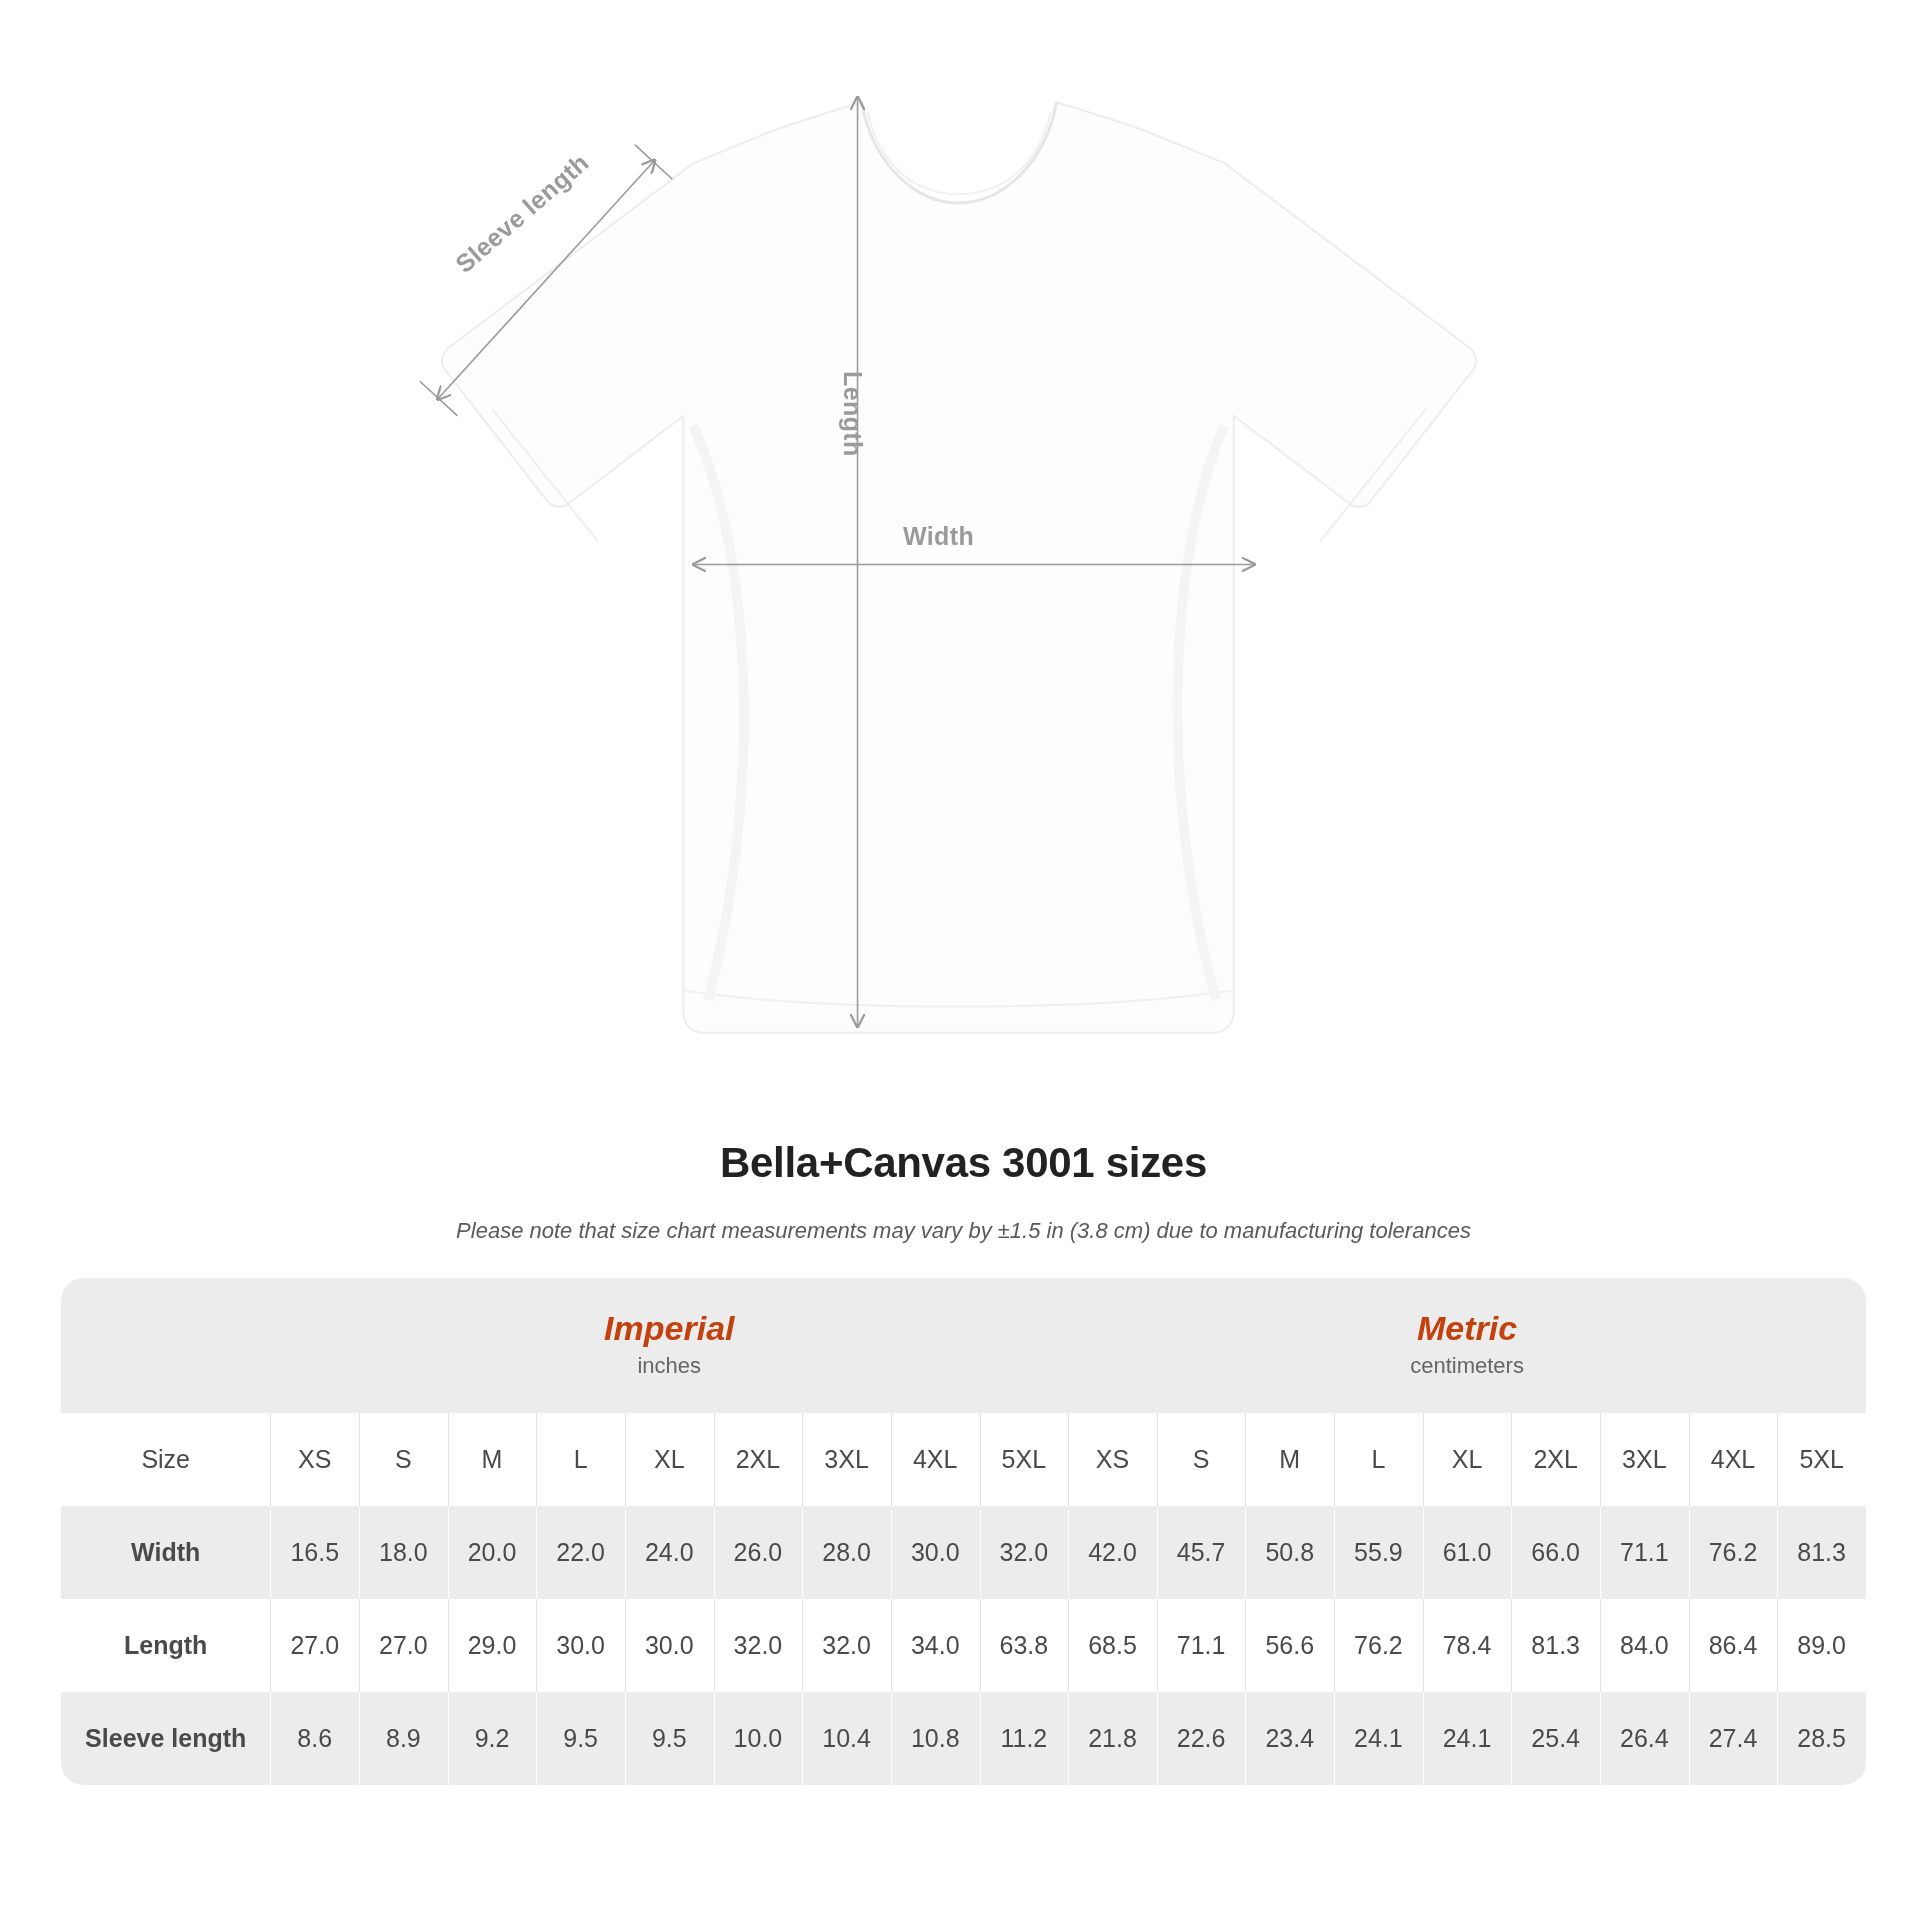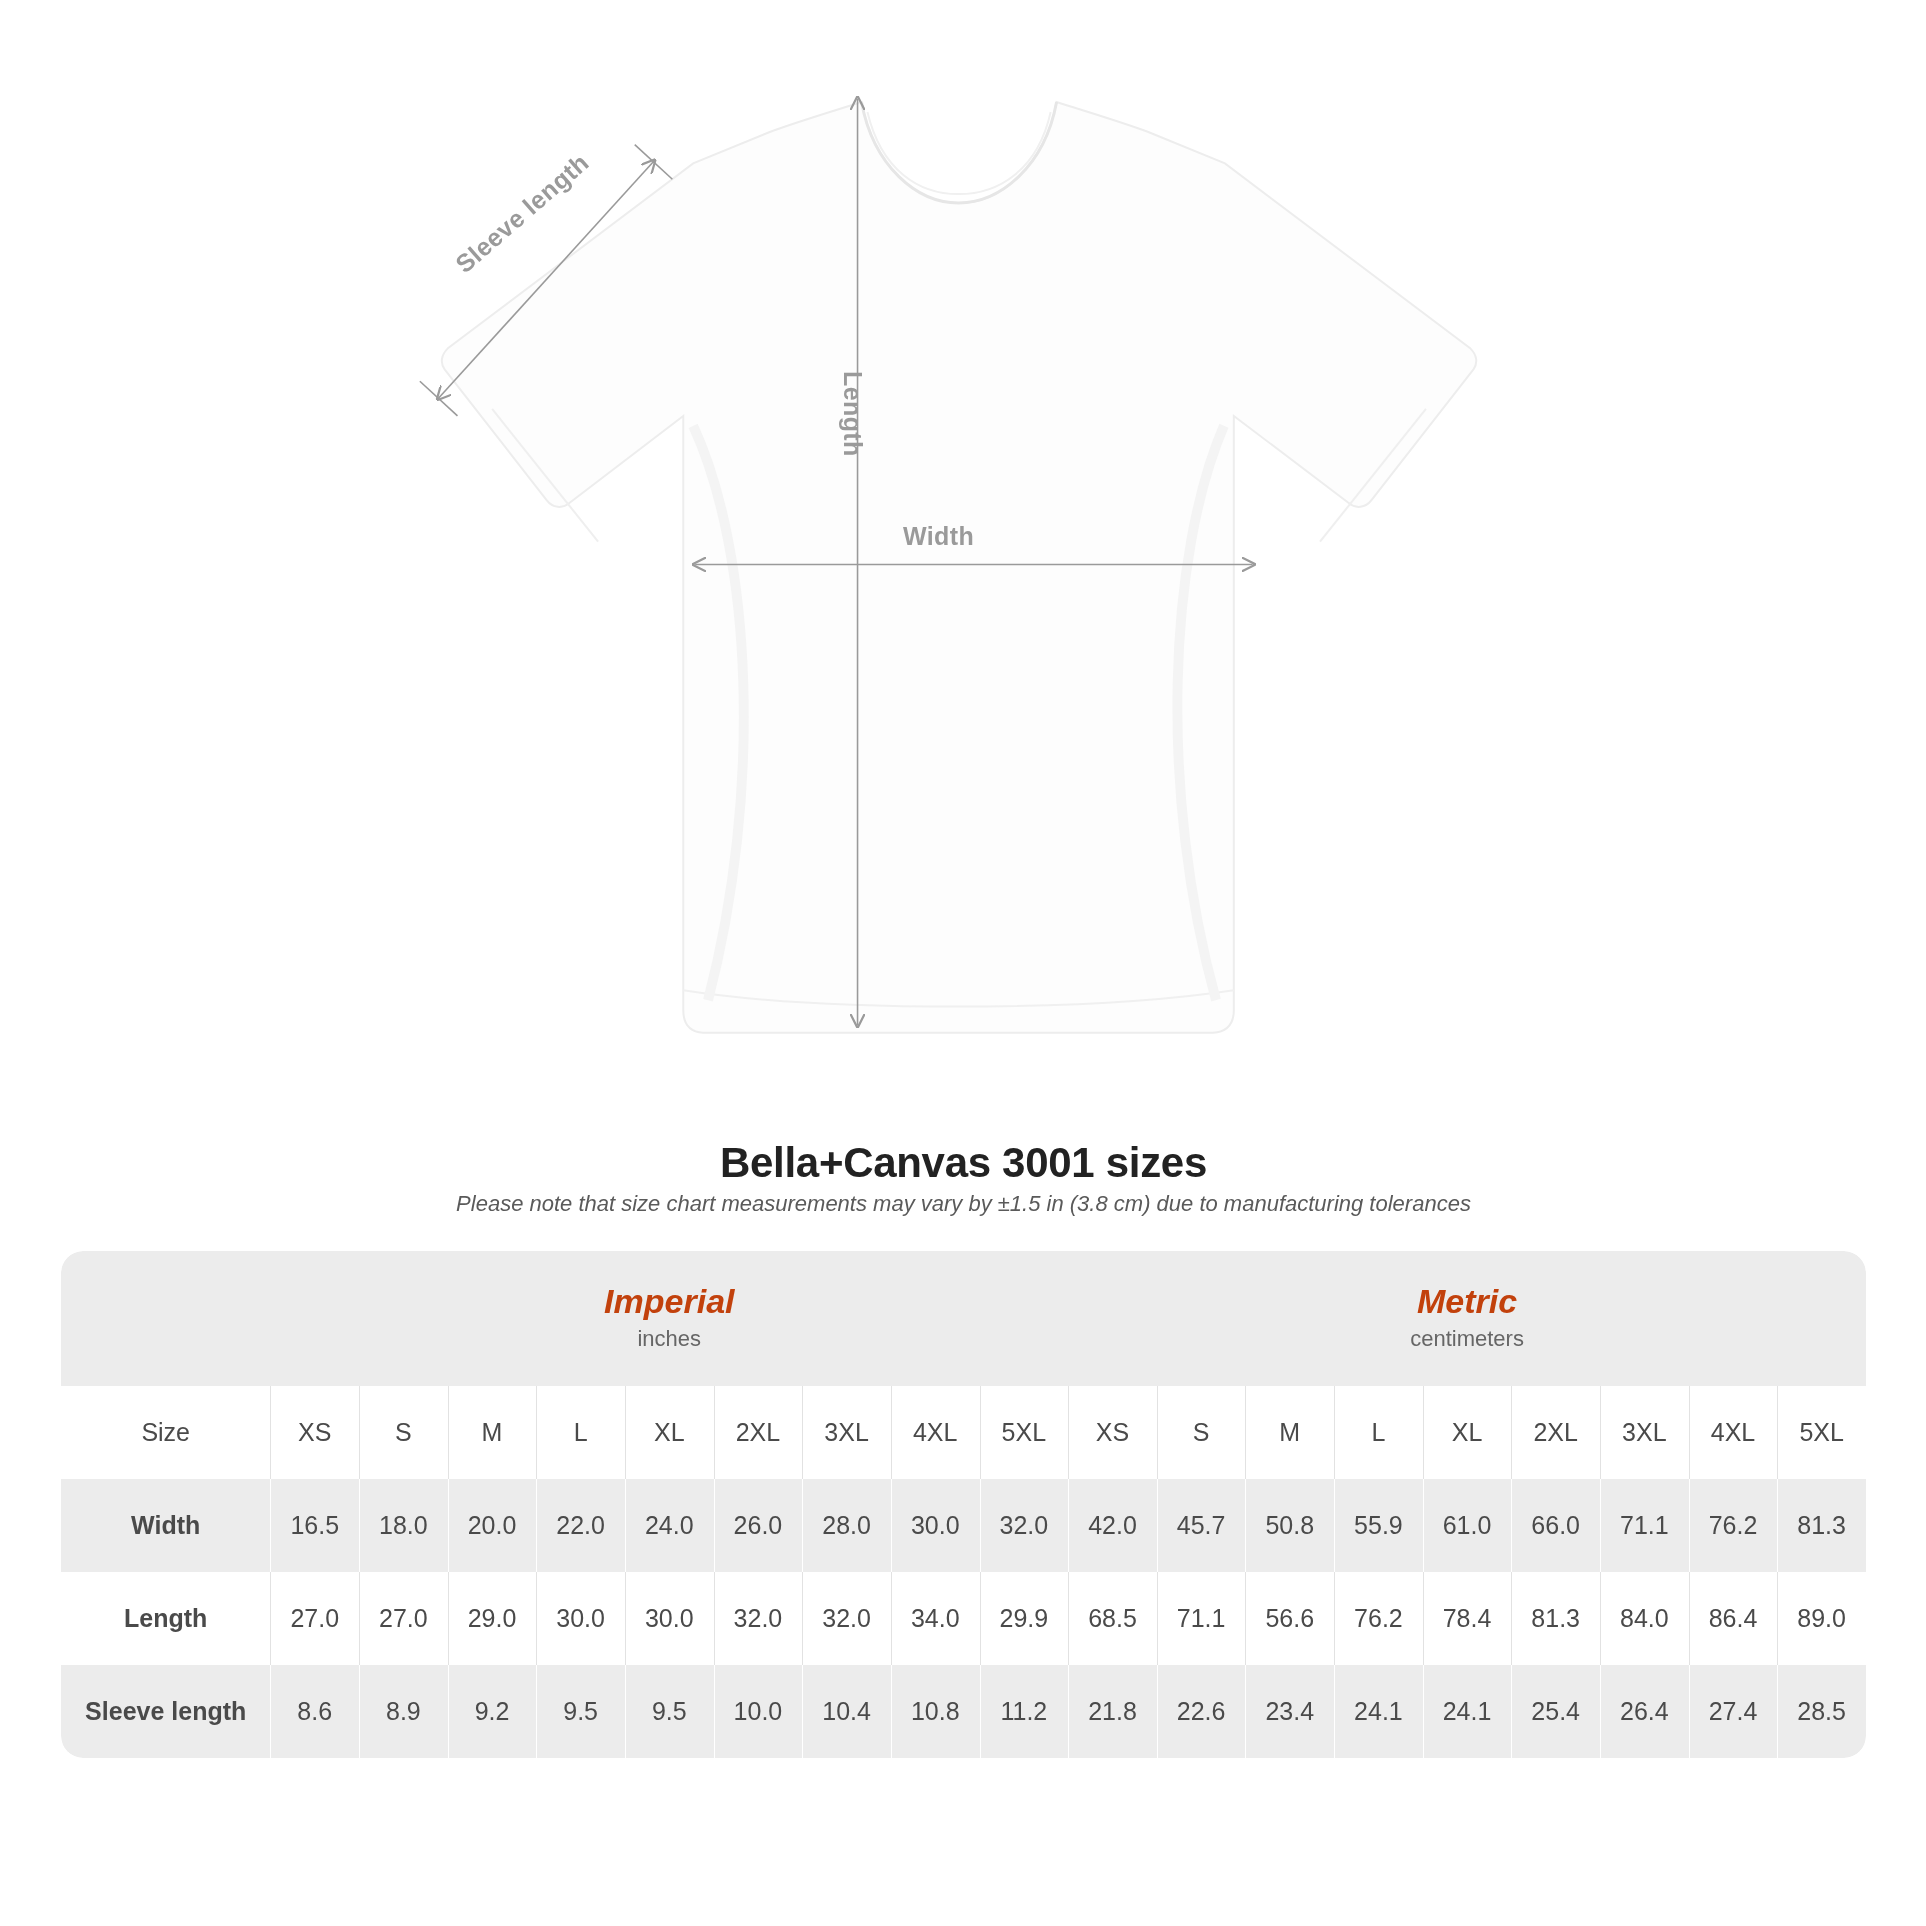--- a/index.html
+++ b/index.html
@@ -65,21 +65,21 @@
     font-size: 42px;
     font-weight: bold;
     color: #222222;
     letter-spacing: -0.3px;
     margin-top: 20px;
   }
   .chart-note {
     font-size: 22px;
     font-style: italic;
     color: #5a5a5a;
-    margin-top: 4px;
+    margin-top: 31px;
   }
 
   
   .table-wrap {
     margin: 34px 61px 0 61px;
     border-radius: 22px;
     overflow: hidden;
     background: #ffffff;
   }
   table.size-table {
@@ -288,21 +288,21 @@
         <tr class="row-white">
           <th class="rowlabel">Length</th>
           <td class="cell-sep">27.0</td>
           <td class="cell-sep">27.0</td>
           <td class="cell-sep">29.0</td>
           <td class="cell-sep">30.0</td>
           <td class="cell-sep">30.0</td>
           <td class="cell-sep">32.0</td>
           <td class="cell-sep">32.0</td>
           <td class="cell-sep">34.0</td>
-          <td class="cell-sep">29.9</td>
+          <td class="cell-sep">63.8</td>
           <td class="cell-sep">68.5</td>
           <td class="cell-sep">71.1</td>
           <td class="cell-sep">56.6</td>
           <td class="cell-sep">76.2</td>
           <td class="cell-sep">78.4</td>
           <td class="cell-sep">81.3</td>
           <td class="cell-sep">84.0</td>
           <td class="cell-sep">86.4</td>
           <td class="cell-sep">89.0</td>
         </tr>

